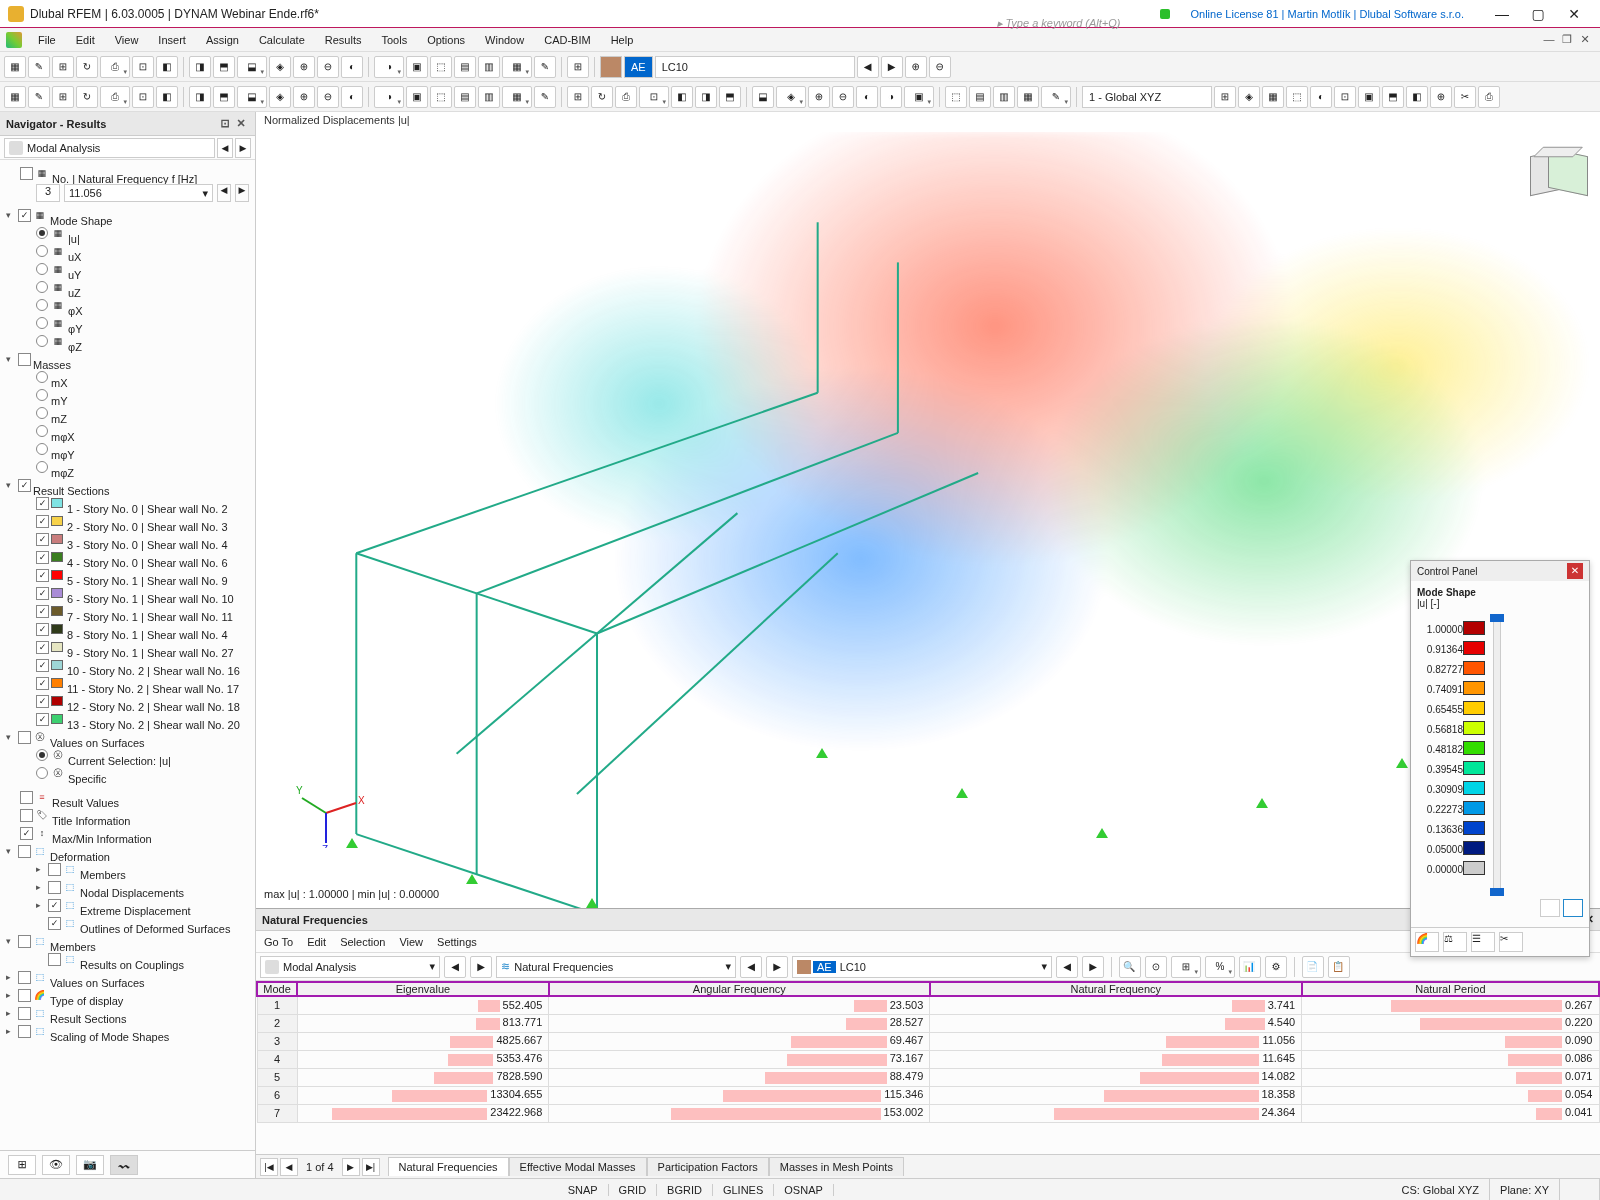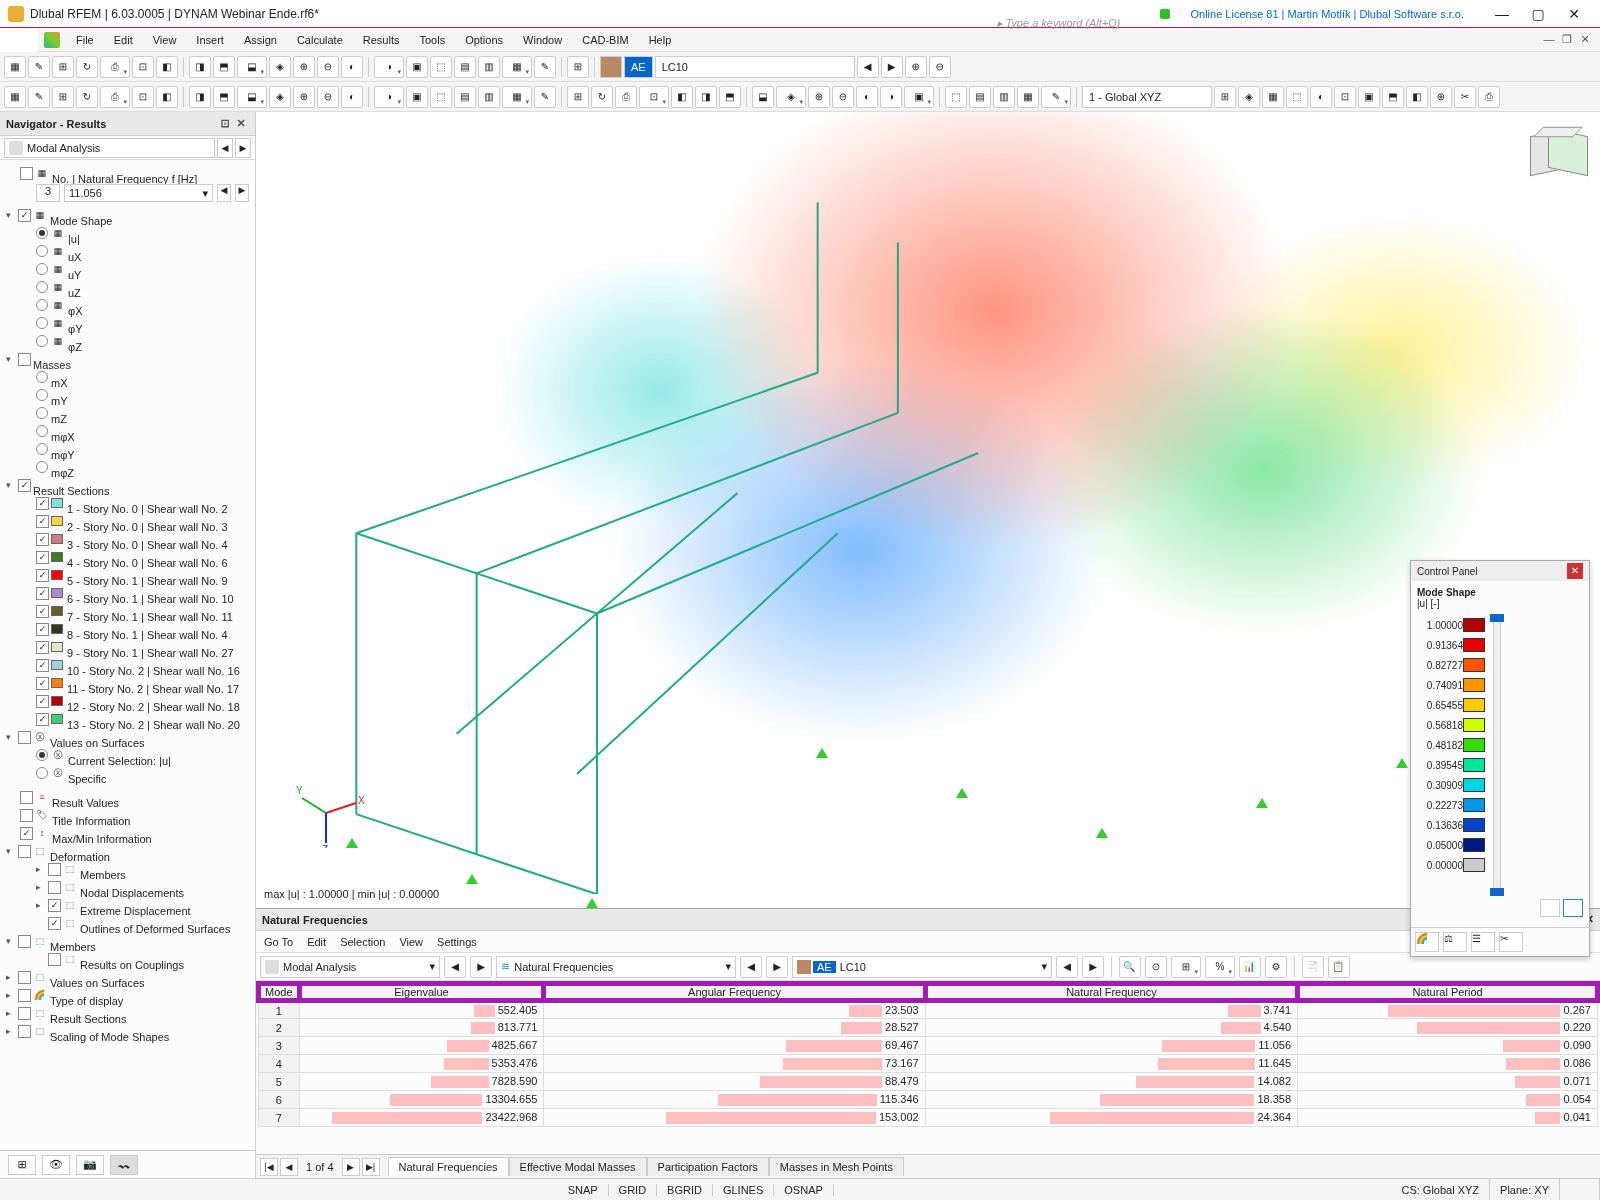--- a/index.html
+++ b/index.html
@@ -10,21 +10,21 @@
 .titlebar .ico { width: 16px; height: 16px; background: #e8b030; border-radius: 3px; margin-right: 6px; }
 .titlebar .title { flex: 0 0 auto; font-size: 12px; }
 .titlebar .spacer { flex: 1; }
 .titlebar .kw { color: #999; font-style: italic; margin-right: 40px; font-size: 11px; margin-top: 20px; }
 .titlebar .lic { display: flex; align-items: center; gap: 4px; margin-right: 20px; }
 .titlebar .lic .dot { width: 10px; height: 10px; background: #2bbf2b; border-radius: 2px; }
 .titlebar .lic .txt { color: #0066cc; font-size: 11px; margin-left: 16px; }
 .titlebar .wbtn { width: 36px; height: 24px; display: flex; align-items: center; justify-content: center; font-size: 14px; color: #222; }
 
 
-.menubar { height: 24px; display: flex; align-items: center; padding: 0 4px; background: #f4f4f4; border-bottom: 1px solid #ddd; margin-left: 38px; }
+.menubar { height: 24px; display: flex; align-items: center; padding: 0 4px; background: #f4f4f4; border-bottom: 1px solid #ddd; }
 .menubar .docico { width: 16px; height: 16px; margin: 0 6px 0 2px; background: linear-gradient(45deg,#2b7,#7c3,#d93); border-radius: 2px; }
 .menubar .m { padding: 3px 10px; cursor: default; }
 .menubar .right { margin-left: auto; display: flex; gap: 4px; padding-right: 4px; }
 .menubar .right span { width: 14px; text-align: center; color: #555; }
 
 
 .toolbar { height: 30px; background: #f4f4f4; border-bottom: 1px solid #ddd; display: flex; align-items: center; padding: 0 4px; gap: 2px; }
 .tbtn { width: 22px; height: 22px; background: #fff; border: 1px solid #ccc; border-radius: 2px; display: flex; align-items: center; justify-content: center; font-size: 10px; }
 .tbtn.dd { width: 30px; position: relative; }
 .tbtn.dd::after { content: "▾"; font-size: 7px; color: #666; position: absolute; right: 2px; bottom: 1px; }
@@ -79,41 +79,41 @@
 .vp-cube .c { position: absolute; border: 1px solid #888; background: #e6e6e6; }
 .vp-axis { position: absolute; bottom: 60px; left: 40px; }
 .vp-minmax { position: absolute; bottom: 8px; left: 8px; font-size: 11px; }
 .support { position: absolute; width: 0; height: 0; border-left: 6px solid transparent; border-right: 6px solid transparent; border-bottom: 10px solid #3c3; }
 
 
 .ctrl-panel { position: absolute; top: 560px; right: 10px; width: 180px; background: #fcfcfc; border: 1px solid #aaa; box-shadow: 0 2px 6px rgba(0,0,0,0.2); font-size: 10px; z-index: 10; }
 .ctrl-panel .hdr { height: 20px; background: #eee; display: flex; align-items: center; padding: 0 6px; }
 .ctrl-panel .hdr .x { margin-left: auto; width: 16px; height: 16px; background: #c33; color: #fff; text-align: center; line-height: 16px; }
 .ctrl-panel .body { padding: 6px; }
-.ctrl-panel .legend-row { display: flex; align-items: center; height: 20px; }
+.ctrl-panel .legend-row { display: flex; align-items: flex-end; height: 20px; }
 .ctrl-panel .legend-row .sw { width: 22px; height: 14px; border: 1px solid #333; }
 .ctrl-panel .legend-row .v { width: 46px; text-align: right; }
 .ctrl-panel .slider { width: 8px; height: 280px; background: #eee; border: 1px solid #ccc; position: relative; margin-left: 8px; }
 .ctrl-panel .slider .h { position: absolute; width: 14px; height: 8px; left: -4px; background: #16c; }
 .ctrl-panel .btm { border-top: 1px solid #ccc; padding: 4px; display: flex; gap: 4px; }
 .ctrl-panel .btm .b { width: 24px; height: 20px; border: 1px solid #ccc; background: #fff; }
 .ctrl-panel .legend-wrap { display: flex; }
 .ctrl-panel .smallbtns { display: flex; justify-content: flex-end; gap: 3px; padding: 4px 0; }
 .ctrl-panel .smallbtns .b { width: 20px; height: 18px; border: 1px solid #ccc; background: #fff; }
 
 
 .tbl-panel { height: 270px; border-top: 1px solid #aaa; display: flex; flex-direction: column; background: #fcfcfc; position: relative; }
 .tbl-hdr { height: 22px; background: #e8e8e8; display: flex; align-items: center; padding: 0 6px; font-weight: bold; border-bottom: 1px solid #ccc; }
 .tbl-hdr .r { margin-left: auto; display: flex; gap: 6px; }
 .tbl-menu { height: 22px; display: flex; align-items: center; gap: 14px; padding: 0 8px; border-bottom: 1px solid #ddd; }
 .tbl-tool { height: 28px; display: flex; align-items: center; padding: 0 4px; gap: 4px; border-bottom: 1px solid #ddd; }
 .tbl-tool .sel { border: 1px solid #ccc; height: 22px; background: #fff; display: flex; align-items: center; padding: 0 4px; }
 .tbl-grid { flex: 1; overflow: auto; }
 table.data { border-collapse: collapse; width: 100%; font-size: 11px; }
-table.data th { background: #f2f2f2; border: 5px solid #a21caf; padding: 0 4px; font-weight: normal; text-align: center; }
+table.data th { background: #f2f2f2; border: 2px solid #a21caf; padding: 0 4px; font-weight: normal; text-align: center; }
 table.data td { border: 1px solid #ddd; padding: 1px 6px; text-align: right; height: 18px; }
 table.data td.rownum { background: #f2f2f2; text-align: center; width: 40px; }
 table.data td .bar { display: inline-block; height: 12px; background: rgba(255,100,100,0.4); vertical-align: middle; }
 .tbl-tabs { height: 24px; display: flex; align-items: center; border-top: 1px solid #ccc; background: #f4f4f4; padding: 0 4px; gap: 0; }
 .tbl-tabs .page { display: flex; align-items: center; gap: 2px; margin-right: 8px; }
 .tbl-tabs .page .b { width: 18px; height: 18px; border: 1px solid #ccc; background: #fff; text-align: center; font-size: 9px; line-height: 16px; }
 .tbl-tabs .tab { padding: 3px 10px; border: 1px solid #ccc; border-bottom: none; background: #eee; font-size: 11px; }
 .tbl-tabs .tab.active { background: #fff; }
 
 
@@ -537,20 +537,21 @@
     </div>
     <div class="nav-btm">
       <div class="b">⊞</div>
       <div class="b">👁</div>
       <div class="b">📷</div>
       <div class="b" style="background:#ddd">〰</div>
     </div>
   </div>
 
   <div class="viewport-col">
+    <div class="vp-hdr">Normalized Displacements |u|</div>
     <div class="vp">
       <div class="vp-gradient"></div>
       <svg class="vp-wire" viewBox="0 0 1340 780">
         <line x1="100" y1="700" x2="100" y2="420"></line>
           <line x1="220" y1="740" x2="220" y2="460"></line>
         <line x1="340" y1="780" x2="340" y2="500"></line>
           <line x1="100" y1="420" x2="560" y2="260"></line>
         <line x1="220" y1="460" x2="640" y2="300"></line>
           <line x1="340" y1="500" x2="720" y2="340"></line>
         <line x1="560" y1="260" x2="560" y2="90"></line>

